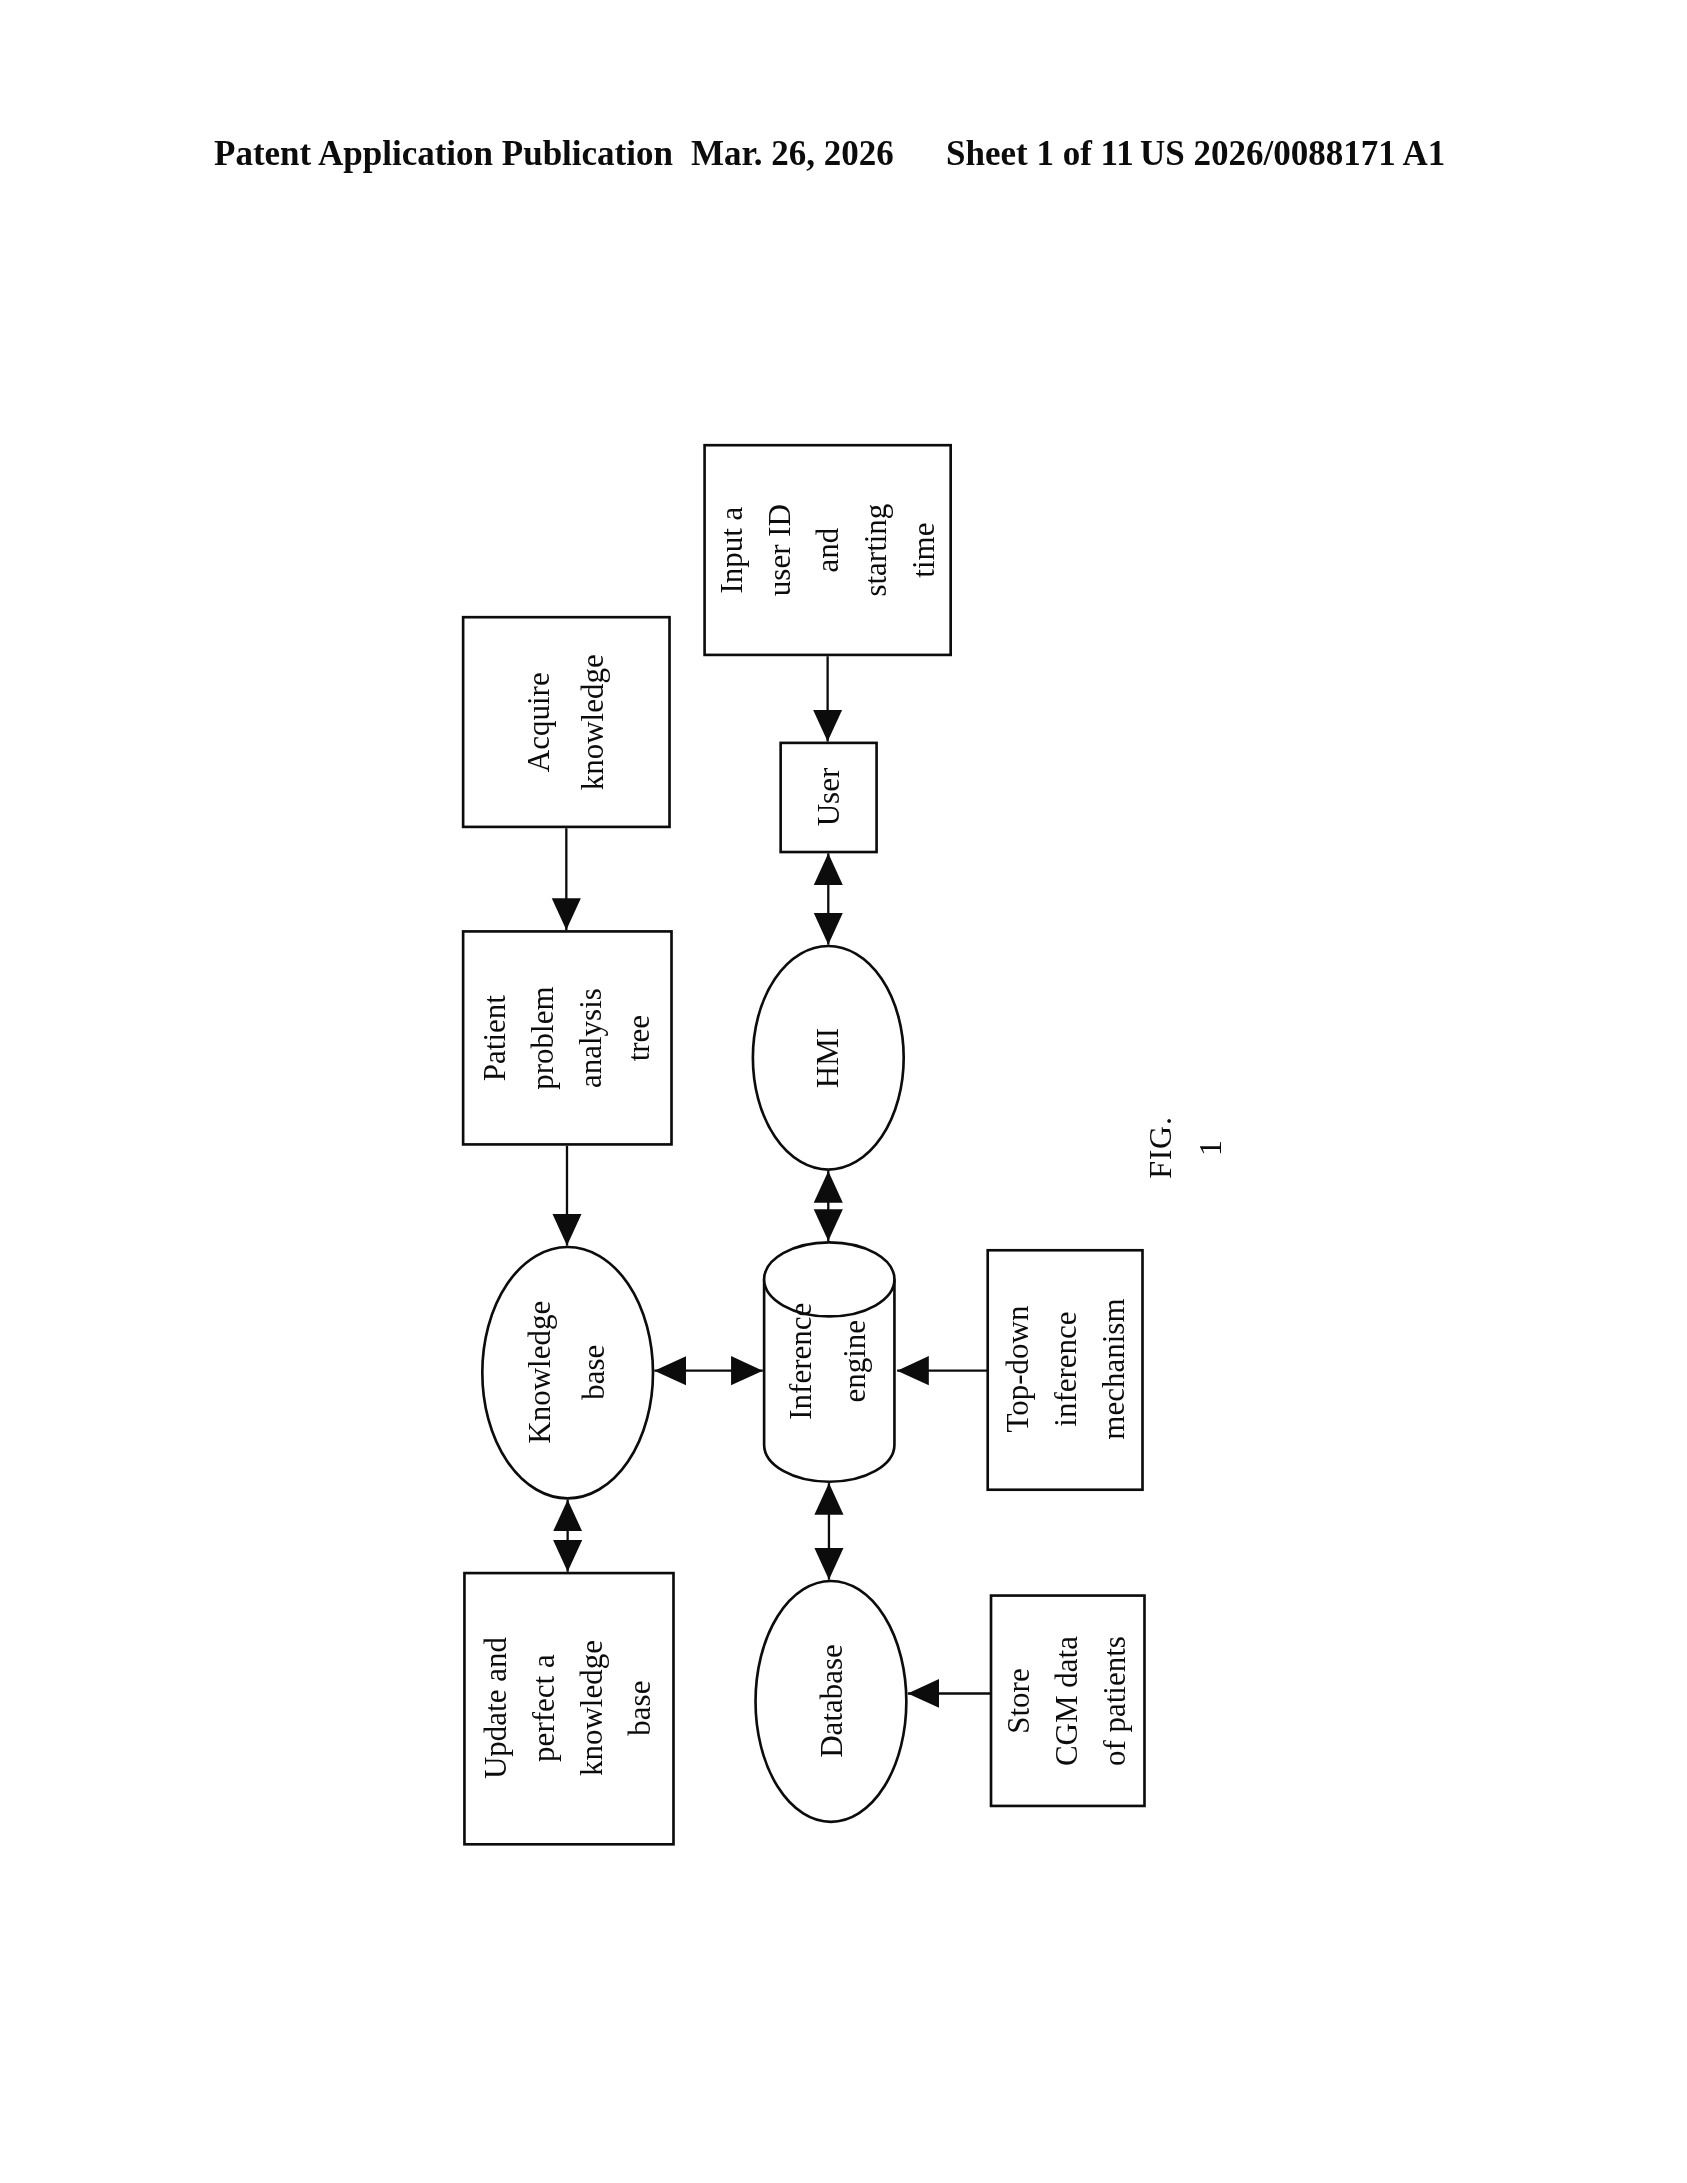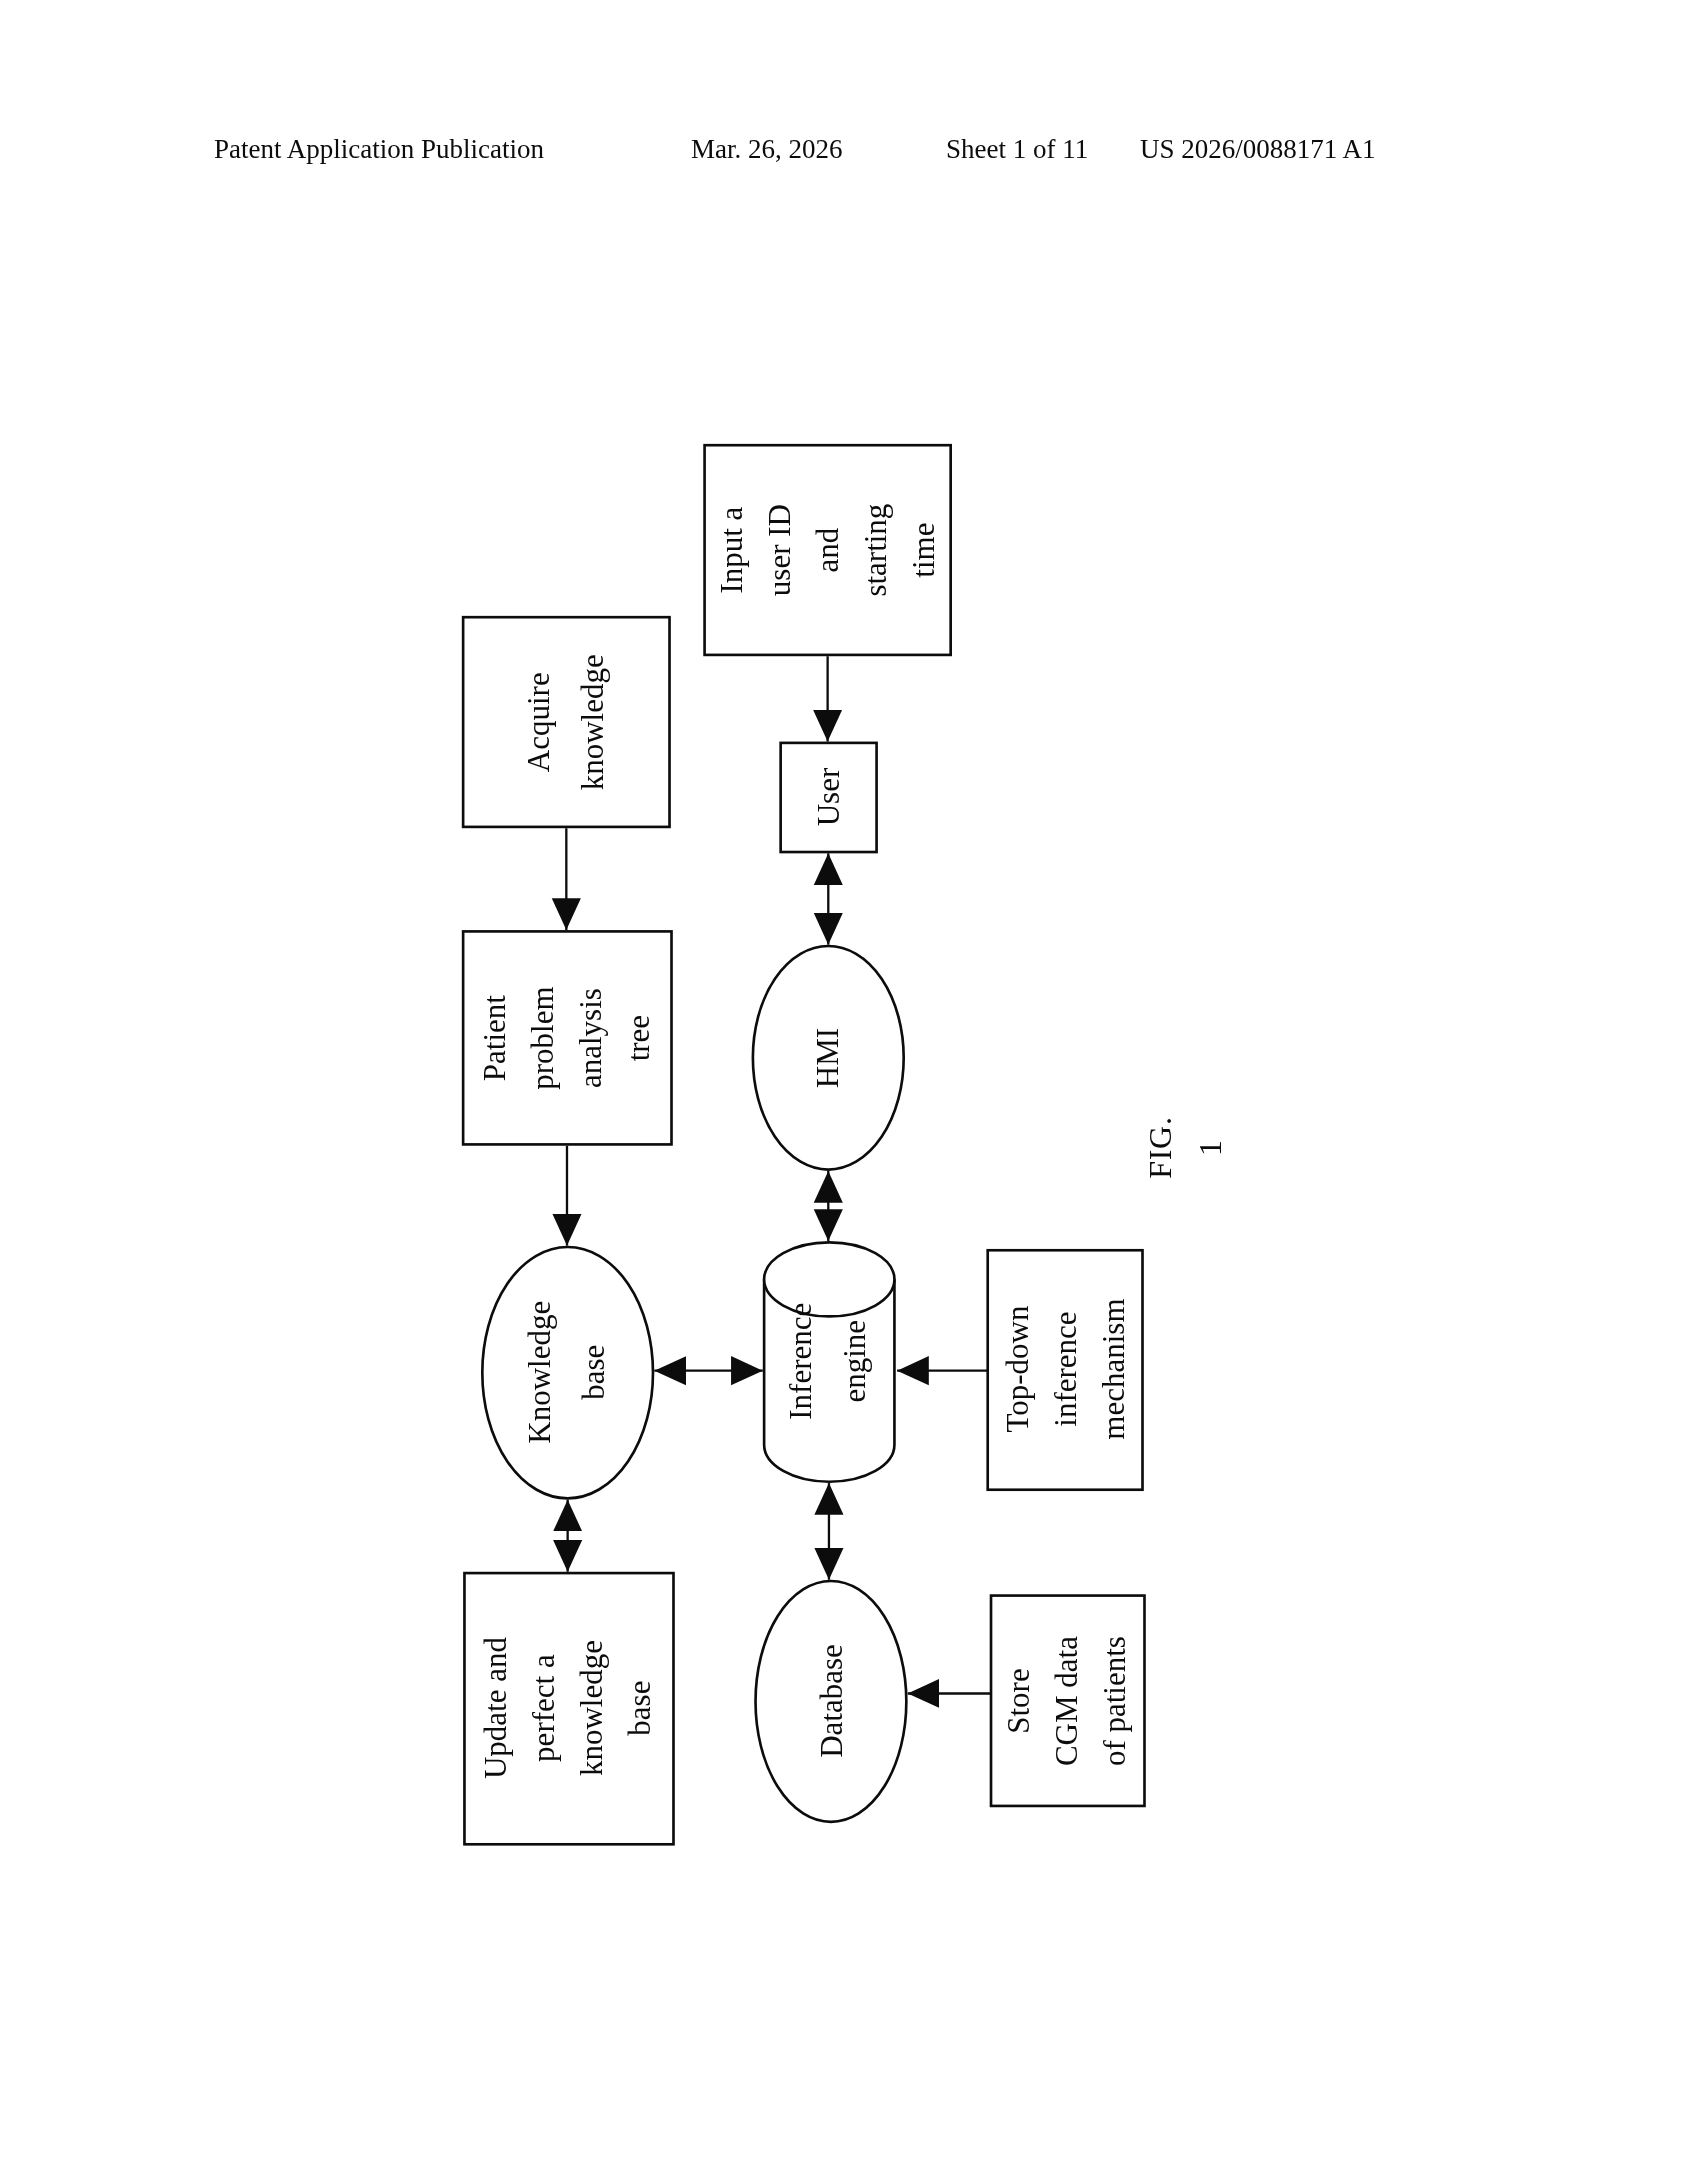--- a/index.html
+++ b/index.html
@@ -2,21 +2,21 @@
 <html style="font-size:10.6px"><head>
 <meta charset="utf-8">
 <style>
   html,body{margin:0;padding:0;background:#e8e8e8;}
   .page{
     position:relative;width:1687px;height:2183px;background:#ffffff;
     overflow:hidden;font-family:"Liberation Serif",serif;color:#0c0c0c;
   }
   .hdr-item{
     position:absolute;top:135px;font-family:"Liberation Serif",serif;
-    font-weight:normal;font-size:27px;line-height:1.1;color:#0c0c0c;white-space:nowrap;
+    font-weight:bold;font-size:35px;line-height:1.1;color:#0c0c0c;white-space:nowrap;
   }
   svg.art{position:absolute;left:0;top:0;width:1687px;height:2183px;}
   .shape{stroke:#0c0c0c;stroke-width:4;fill:#ffffff;}
   .shape-open{stroke:#0c0c0c;stroke-width:4;fill:none;}
   .edge{stroke:#0c0c0c;stroke-width:3.5;fill:none;}
   .lbl{
     position:absolute;display:flex;align-items:center;justify-content:center;
     pointer-events:none;
   }
   .lbl > span{

